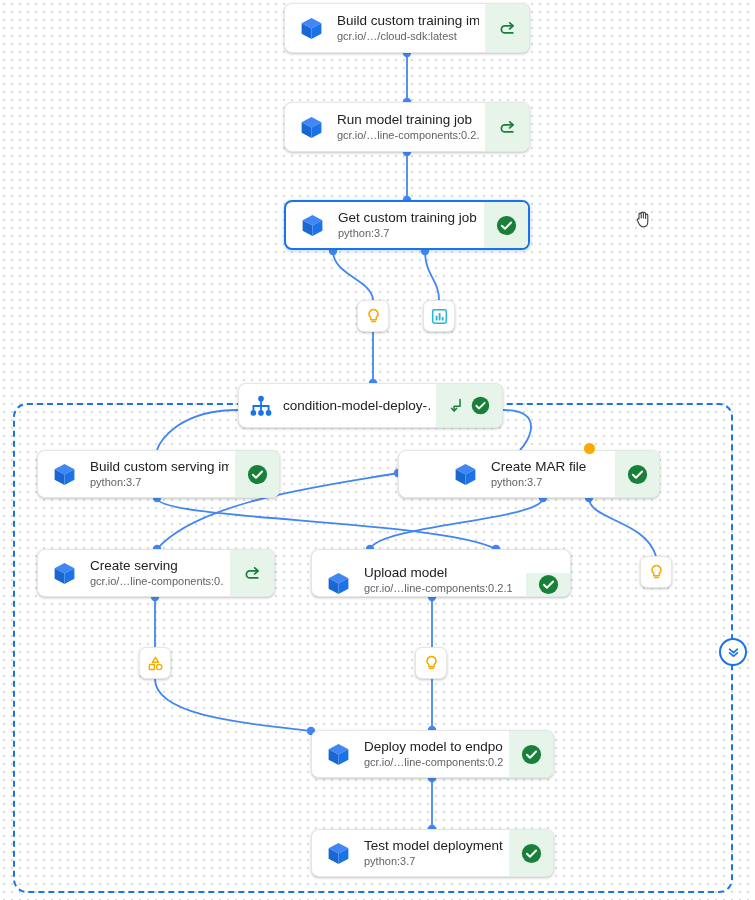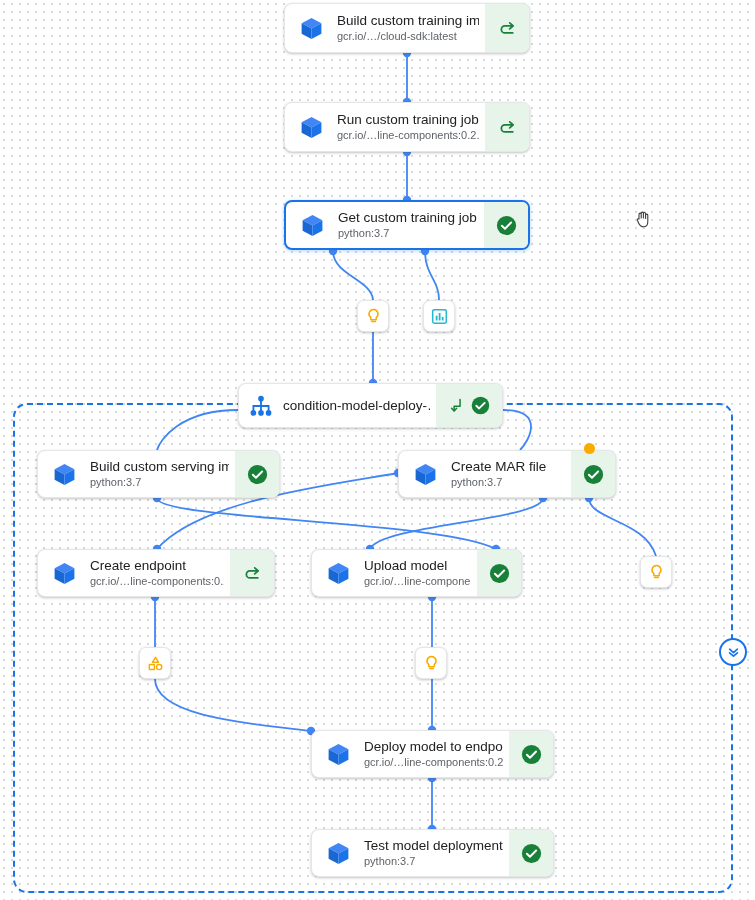--- a/index.html
+++ b/index.html
@@ -206,21 +206,21 @@
 
   <div class="node" style="left:284px;top:102px;width:246px;height:50px;">
     <div class="nd-icon">
       <svg width="25" height="25" viewBox="0 0 24 24">
         <path d="M12 2 L21.5 7 L12 12 L2.5 7 Z" fill="#4285f4"></path>
         <path d="M2.5 7 L12 12 L12 22 L2.5 17 Z" fill="#1967d2"></path>
         <path d="M21.5 7 L12 12 L12 22 L21.5 17 Z" fill="#1a73e8"></path>
       </svg>
     </div>
     <div class="nd-body">
-      <div class="nd-title">Run custom training job</div>
+      <div class="nd-title">Run model training job</div>
       <div class="nd-sub">gcr.io/…line-components:0.2.1</div>
     </div>
     <div class="nd-status">
       <svg width="21" height="21" viewBox="0 0 24 24">
         <path d="M17 9 H9 A4 4 0 1 0 9 17 H18" fill="none" stroke="#188038" stroke-width="2" stroke-linecap="round"></path>
         <path d="M14.5 5.5 L18.5 9 L14.5 12.5" fill="none" stroke="#188038" stroke-width="2" stroke-linecap="round" stroke-linejoin="round"></path>
       </svg>
     </div>
   </div>
 
@@ -298,21 +298,21 @@
       <div class="nd-sub">python:3.7</div>
     </div>
     <div class="nd-status">
       <svg width="23" height="23" viewBox="0 0 24 24">
         <circle cx="12" cy="12" r="10" fill="#188038"></circle>
         <path d="M7.2 12.3 L10.4 15.4 L16.8 8.9" fill="none" stroke="#ffffff" stroke-width="2.1" stroke-linecap="round" stroke-linejoin="round"></path>
       </svg>
     </div>
   </div>
 
-  <div class="node" style="left:398px;top:450px;width:218px;height:48px;">
+  <div class="node" style="left:398px;top:450px;width:262px;height:48px;padding-left:40px;">
     <div class="nd-icon">
       <svg width="25" height="25" viewBox="0 0 24 24">
         <path d="M12 2 L21.5 7 L12 12 L2.5 7 Z" fill="#4285f4"></path>
         <path d="M2.5 7 L12 12 L12 22 L2.5 17 Z" fill="#1967d2"></path>
         <path d="M21.5 7 L12 12 L12 22 L21.5 17 Z" fill="#1a73e8"></path>
       </svg>
     </div>
     <div class="nd-body">
       <div class="nd-title">Create MAR file</div>
       <div class="nd-sub">python:3.7</div>
@@ -328,32 +328,32 @@
 
   <div class="node" style="left:37px;top:549px;width:238px;height:48px;">
     <div class="nd-icon">
       <svg width="25" height="25" viewBox="0 0 24 24">
         <path d="M12 2 L21.5 7 L12 12 L2.5 7 Z" fill="#4285f4"></path>
         <path d="M2.5 7 L12 12 L12 22 L2.5 17 Z" fill="#1967d2"></path>
         <path d="M21.5 7 L12 12 L12 22 L21.5 17 Z" fill="#1a73e8"></path>
       </svg>
     </div>
     <div class="nd-body">
-      <div class="nd-title">Create endpoint</div>
+      <div class="nd-title">Create serving</div>
       <div class="nd-sub">gcr.io/…line-components:0.2.1</div>
     </div>
     <div class="nd-status">
       <svg width="21" height="21" viewBox="0 0 24 24">
         <path d="M17 9 H9 A4 4 0 1 0 9 17 H18" fill="none" stroke="#188038" stroke-width="2" stroke-linecap="round"></path>
         <path d="M14.5 5.5 L18.5 9 L14.5 12.5" fill="none" stroke="#188038" stroke-width="2" stroke-linecap="round" stroke-linejoin="round"></path>
       </svg>
     </div>
   </div>
 
-  <div class="node" style="left:311px;top:549px;width:211px;height:48px;">
+  <div class="node" style="left:311px;top:549px;width:260px;height:48px;align-items:flex-end;">
     <div class="nd-icon">
       <svg width="25" height="25" viewBox="0 0 24 24">
         <path d="M12 2 L21.5 7 L12 12 L2.5 7 Z" fill="#4285f4"></path>
         <path d="M2.5 7 L12 12 L12 22 L2.5 17 Z" fill="#1967d2"></path>
         <path d="M21.5 7 L12 12 L12 22 L21.5 17 Z" fill="#1a73e8"></path>
       </svg>
     </div>
     <div class="nd-body">
       <div class="nd-title">Upload model</div>
       <div class="nd-sub">gcr.io/…line-components:0.2.1</div>

